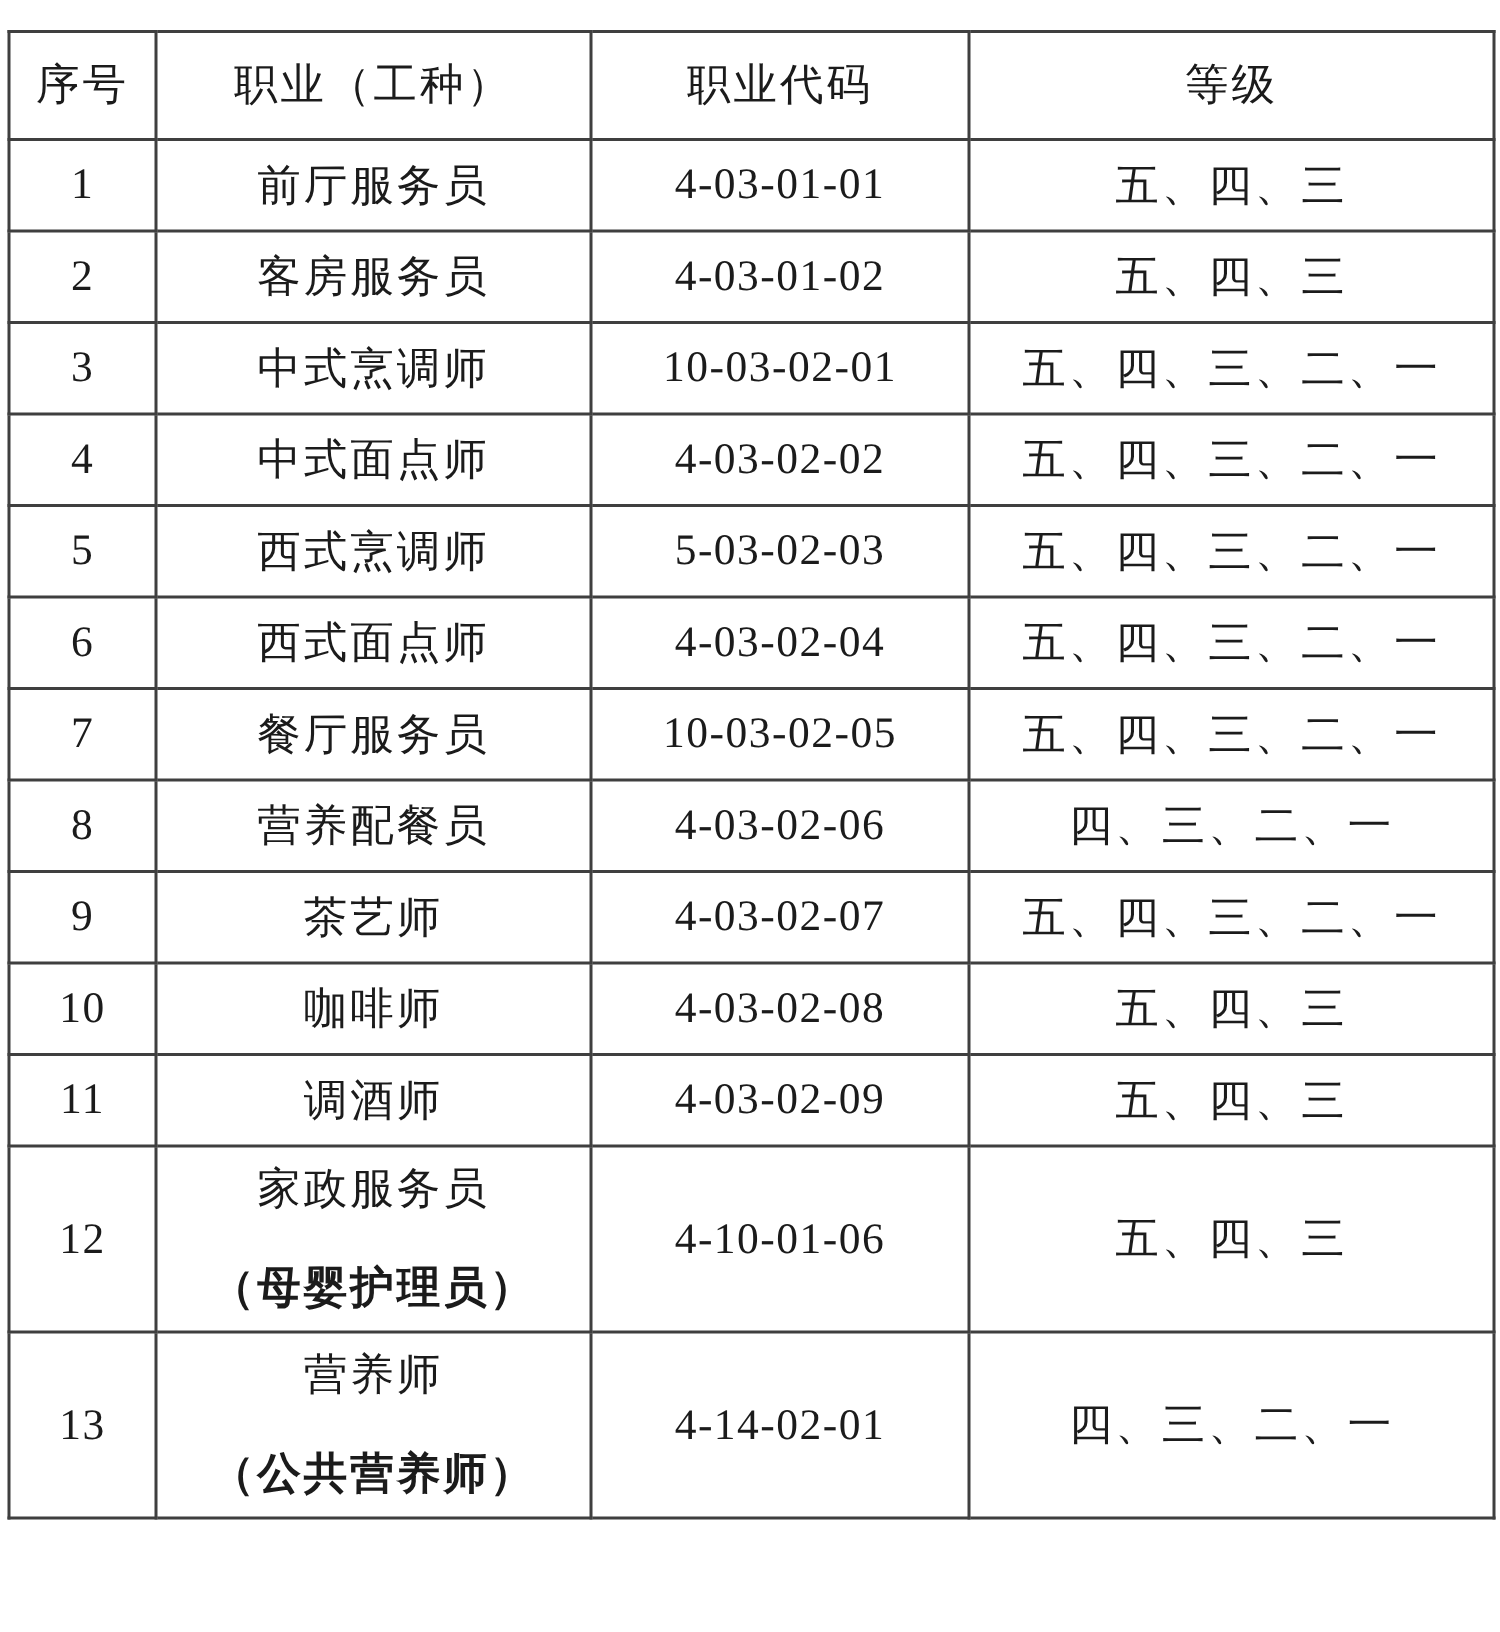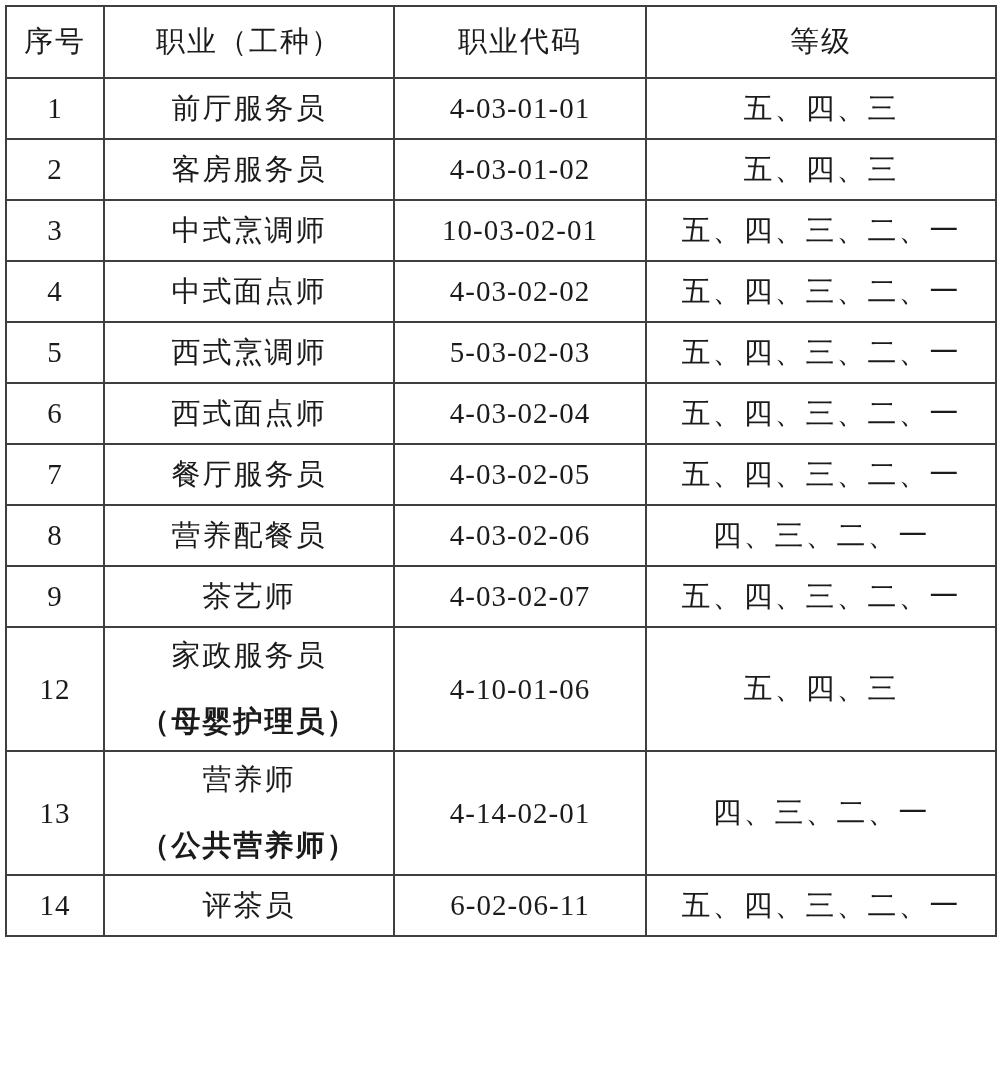--- a/index.html
+++ b/index.html
@@ -7,21 +7,21 @@
     padding: 0;
     background: #ffffff;
     width: 1000px;
     height: 1088px;
     font-family: "Liberation Serif", "DejaVu Serif", serif;
   }
   table.occ-table {
     border-collapse: collapse;
     table-layout: fixed;
     width: 990px;
-    margin: 5px 0 0 5px;
+    margin: 20px 0 0 5px;
   }
   .occ-table col.c-no   { width: 98px; }
   .occ-table col.c-name { width: 290px; }
   .occ-table col.c-code { width: 252px; }
   .occ-table col.c-grade{ width: 350px; }
   .occ-table th, .occ-table td {
     border: 2px solid #3f3f3f;
     text-align: center;
     vertical-align: middle;
     padding: 0;
@@ -91,53 +91,59 @@
     </tr>
     <tr class="data-row">
       <td class="num-cell">6</td>
       <td>西式面点师</td>
       <td class="code-cell">4-03-02-04</td>
       <td>五、四、三、二、一</td>
     </tr>
     <tr class="data-row">
       <td class="num-cell">7</td>
       <td>餐厅服务员</td>
-      <td class="code-cell">4-03-02-05</td>
+      <td class="code-cell">10-03-02-05</td>
       <td>五、四、三、二、一</td>
     </tr>
     <tr class="data-row">
       <td class="num-cell">8</td>
       <td>营养配餐员</td>
       <td class="code-cell">4-03-02-06</td>
       <td>四、三、二、一</td>
     </tr>
     <tr class="data-row">
       <td class="num-cell">9</td>
       <td>茶艺师</td>
       <td class="code-cell">4-03-02-07</td>
       <td>五、四、三、二、一</td>
+    </tr>
+    <tr class="data-row">
+      <td class="num-cell">10</td>
+      <td>咖啡师</td>
+      <td class="code-cell">4-03-02-08</td>
+      <td>五、四、三</td>
+    </tr>
+    <tr class="data-row">
+      <td class="num-cell">11</td>
+      <td>调酒师</td>
+      <td class="code-cell">4-03-02-09</td>
+      <td>五、四、三</td>
     </tr>
     <tr class="tall-row">
       <td class="num-cell">12</td>
       <td>
         <div class="occ-line1">家政服务员</div>
         <div class="occ-line2">（母婴护理员）</div>
       </td>
       <td class="code-cell">4-10-01-06</td>
       <td>五、四、三</td>
     </tr>
     <tr class="tall-row">
       <td class="num-cell">13</td>
       <td>
         <div class="occ-line1">营养师</div>
         <div class="occ-line2">（公共营养师）</div>
       </td>
       <td class="code-cell">4-14-02-01</td>
       <td>四、三、二、一</td>
     </tr>
-    <tr class="data-row">
-      <td class="num-cell">14</td>
-      <td>评茶员</td>
-      <td class="code-cell">6-02-06-11</td>
-      <td>五、四、三、二、一</td>
-    </tr>
   </tbody>
 </table>
 
 </body></html>

